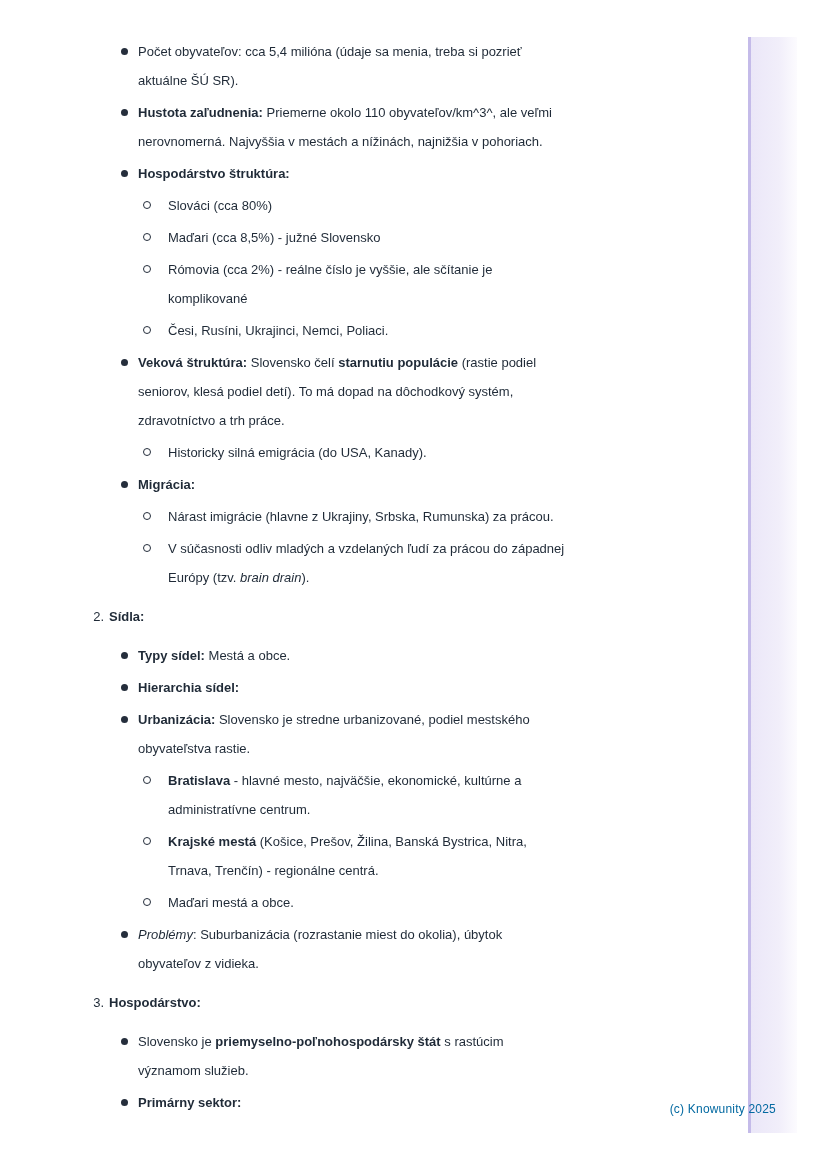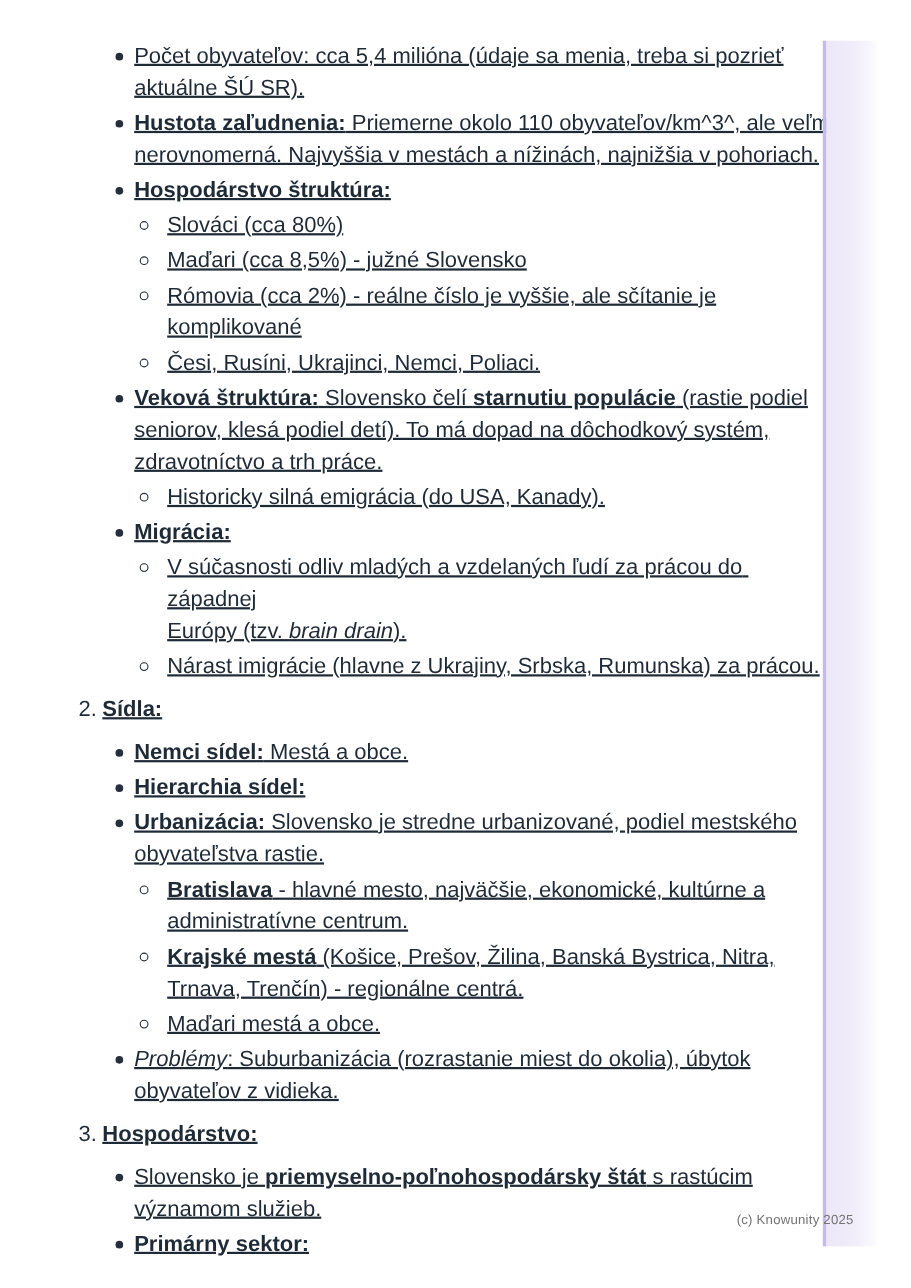--- a/index.html
+++ b/index.html
@@ -4,22 +4,22 @@
 <style>
   * { box-sizing: border-box; }
   html, body { margin: 0; padding: 0; background: #ffffff; }
   body {
     width: 828px; height: 1171px;
     position: relative; overflow: hidden;
     font-family: "Liberation Sans", "DejaVu Sans", sans-serif;
     color: #1f2a37;
   }
   .content {
-    position: absolute; left: 60px; top: 37px; width: 700px;
-    font-size: 20px; line-height: 29px; text-decoration: underline;
+    position: absolute; left: 76px; top: 37px; width: 700px;
+    font-size: 13px; line-height: 29px;
   }
   .li { position: relative; margin: 0 0 3px 0; }
   .li.l1 { padding-left: 62px; }
   .li.l2 { padding-left: 92px; }
   .li.num { padding-left: 33px; margin-top: 10px; margin-bottom: 10px; }
   .txt { margin: 0; white-space: pre-wrap; }
   .mk { position: absolute; display: block; }
   .mk.disc {
     left: 45px; top: 11px; width: 7px; height: 7px;
     border-radius: 50%; background: #252e3c;
@@ -33,21 +33,21 @@
   .run.i { font-style: italic; }
   .edge {
     position: absolute; left: 748px; top: 37px; width: 49px; height: 1096px;
     background: linear-gradient(to right, #ebe7f8 0%, #f1eefa 60%, #fcfbfe 100%);
     border-left: 3px solid #c4bbe9;
     z-index: 1;
   }
   .copyright {
     position: absolute; top: 1101px; right: 52px;
     font-size: 12px; line-height: 16px; letter-spacing: 0.2px;
-    color: #737373; z-index: 2;
+    color: #0369a1; z-index: 2;
   }
 </style>
 </head>
 <body>
 
 <div class="content">
 
   <div class="li l1">
     <span class="mk disc"></span>
     <p class="txt"><span class="run">Počet obyvateľov: cca 5,4 milióna (údaje sa menia, treba si pozrieť
@@ -98,37 +98,37 @@
     <p class="txt"><span class="run">Historicky silná emigrácia (do USA, Kanady).</span></p>
   </div>
 
   <div class="li l1">
     <span class="mk disc"></span>
     <p class="txt"><span class="run b">Migrácia:</span></p>
   </div>
 
   <div class="li l2">
     <span class="mk circle"></span>
-    <p class="txt"><span class="run">V súčasnosti odliv mladých a vzdelaných ľudí za prácou do západnej
-Európy (tzv. </span><span class="run i">brain drain</span><span class="run">).</span></p>
+    <p class="txt"><span class="run">Nárast imigrácie (hlavne z Ukrajiny, Srbska, Rumunska) za prácou.</span></p>
   </div>
 
   <div class="li l2">
     <span class="mk circle"></span>
-    <p class="txt"><span class="run">Nárast imigrácie (hlavne z Ukrajiny, Srbska, Rumunska) za prácou.</span></p>
+    <p class="txt"><span class="run">V súčasnosti odliv mladých a vzdelaných ľudí za prácou do západnej
+Európy (tzv. </span><span class="run i">brain drain</span><span class="run">).</span></p>
   </div>
 
   <div class="li num">
     <span class="mk number">2.</span>
     <p class="txt"><span class="run b">Sídla:</span></p>
   </div>
 
   <div class="li l1">
     <span class="mk disc"></span>
-    <p class="txt"><span class="run b">Nemci sídel:</span><span class="run"> Mestá a obce.</span></p>
+    <p class="txt"><span class="run b">Typy sídel:</span><span class="run"> Mestá a obce.</span></p>
   </div>
 
   <div class="li l1">
     <span class="mk disc"></span>
     <p class="txt"><span class="run b">Hierarchia sídel:</span></p>
   </div>
 
   <div class="li l1">
     <span class="mk disc"></span>
     <p class="txt"><span class="run b">Urbanizácia:</span><span class="run"> Slovensko je stredne urbanizované, podiel mestského

